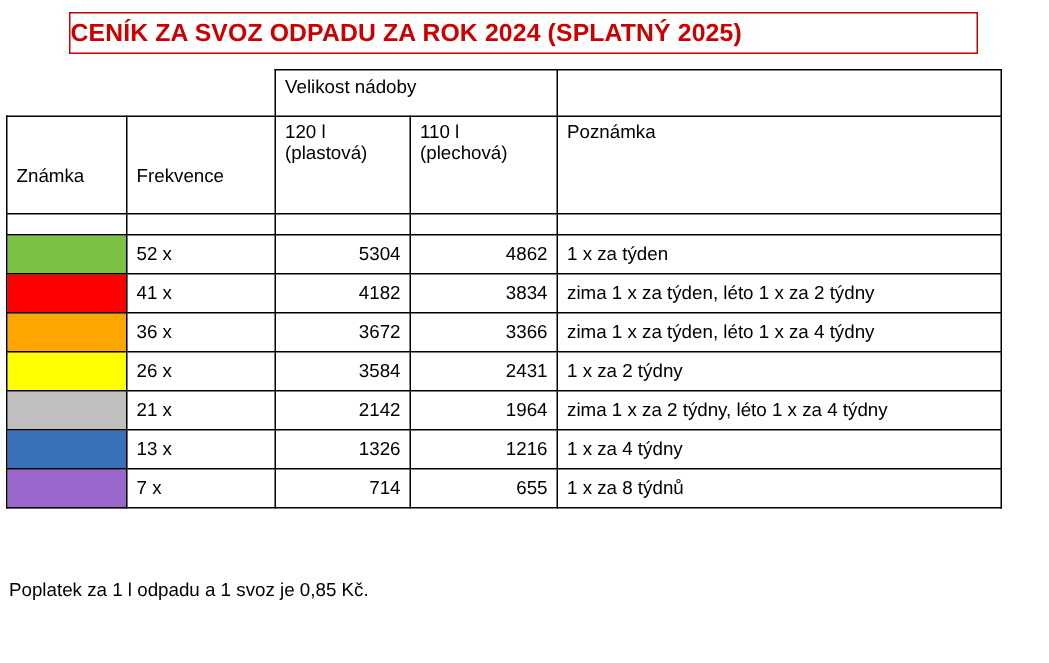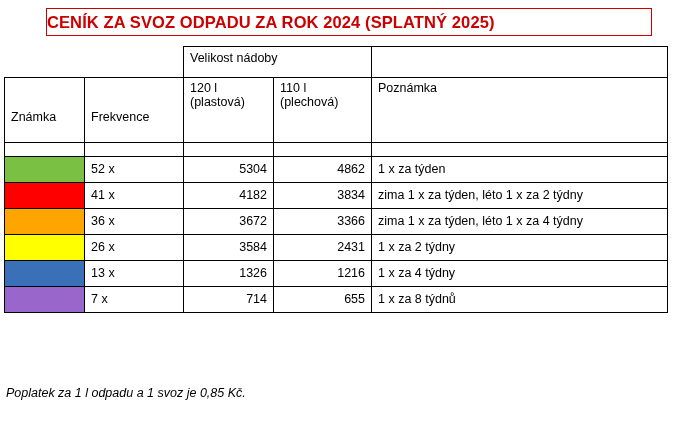--- a/index.html
+++ b/index.html
@@ -134,21 +134,20 @@
     position: absolute;
     left: 6px;
     top: 385px;
     width: 660px;
   }
   .note {
     font-size: 12.5px;
     line-height: 17px;
     margin-bottom: 18px;
     color: #000;
-    font-style: italic;
   }
 </style>
 </head>
 <body>
 
 <div class="page">
 
   <div class="title-row">
     <div class="title-text">CENÍK ZA SVOZ ODPADU ZA ROK 2024 (SPLATNÝ 2025)</div>
   </div>
@@ -215,20 +214,27 @@
             <td class="pozn">zima 1 x za týden, léto 1 x za 4 týdny</td>
           </tr>
           <tr class="data">
             <td class="swatch" style="background: rgb(255, 255, 0);"></td>
             <td class="frek">26 x</td>
             <td class="num">3584</td>
             <td class="num">2431</td>
             <td class="pozn">1 x za 2 týdny</td>
           </tr>
           <tr class="data">
+            <td class="swatch" style="background: rgb(191, 191, 191);"></td>
+            <td class="frek">21 x</td>
+            <td class="num">2142</td>
+            <td class="num">1964</td>
+            <td class="pozn">zima 1 x za 2 týdny, léto 1 x za 4 týdny</td>
+          </tr>
+          <tr class="data">
             <td class="swatch" style="background: rgb(58, 112, 184);"></td>
             <td class="frek">13 x</td>
             <td class="num">1326</td>
             <td class="num">1216</td>
             <td class="pozn">1 x za 4 týdny</td>
           </tr>
           <tr class="data">
             <td class="swatch" style="background: rgb(153, 102, 204);"></td>
             <td class="frek">7 x</td>
             <td class="num">714</td>

